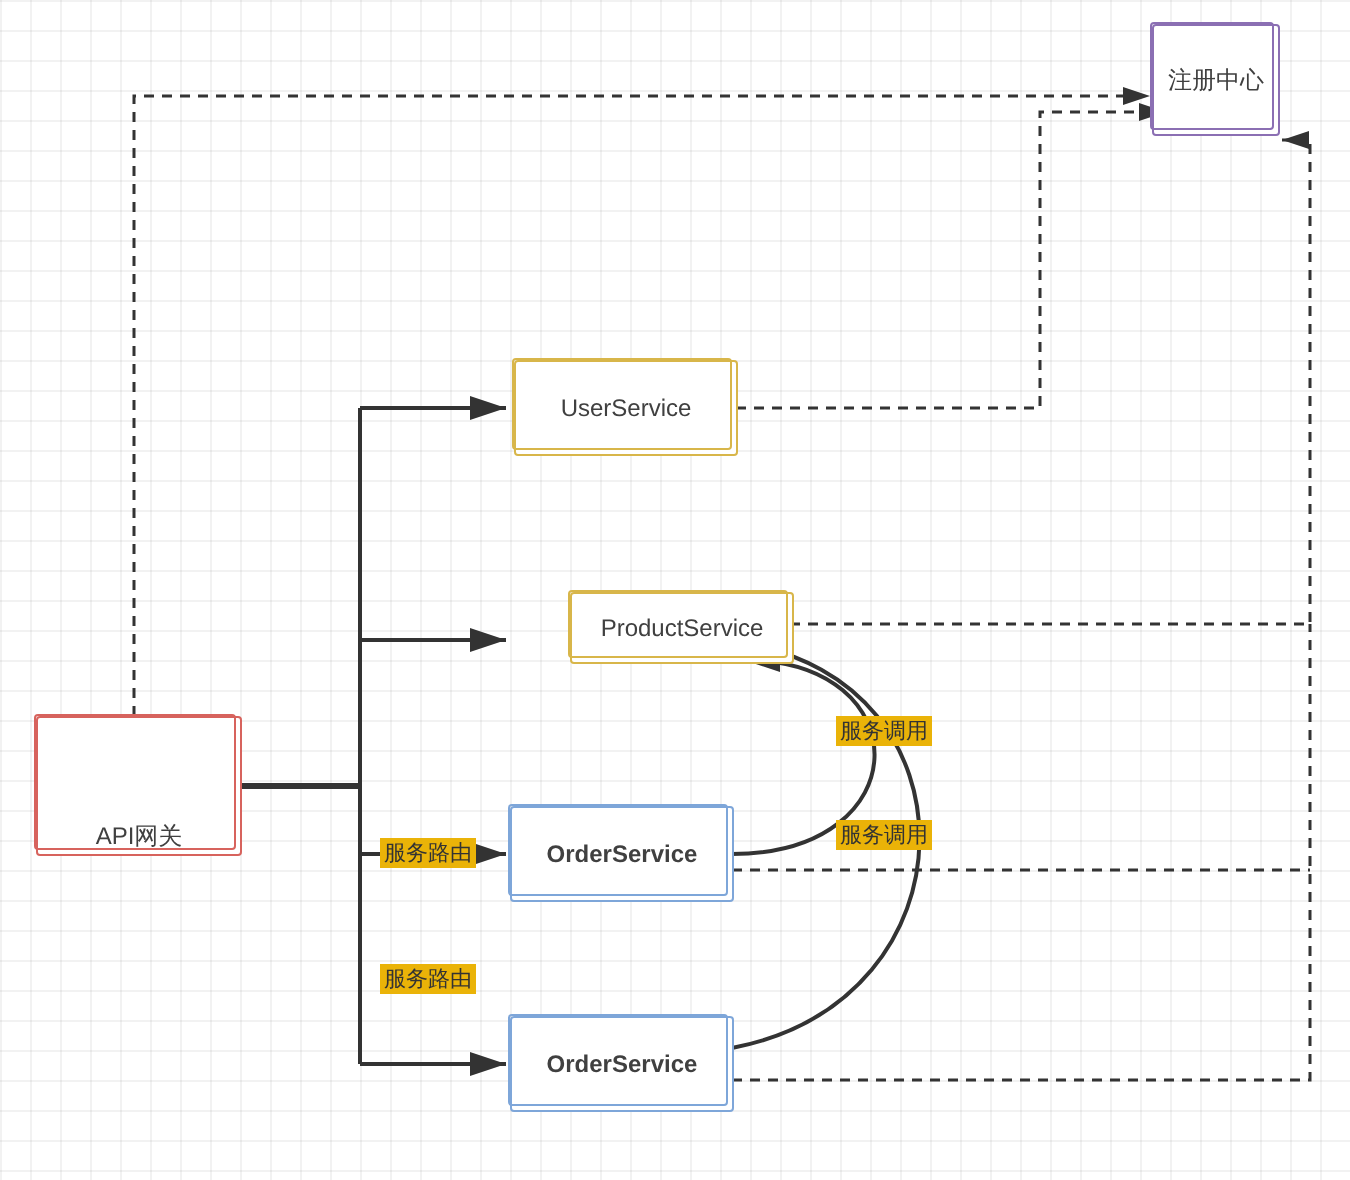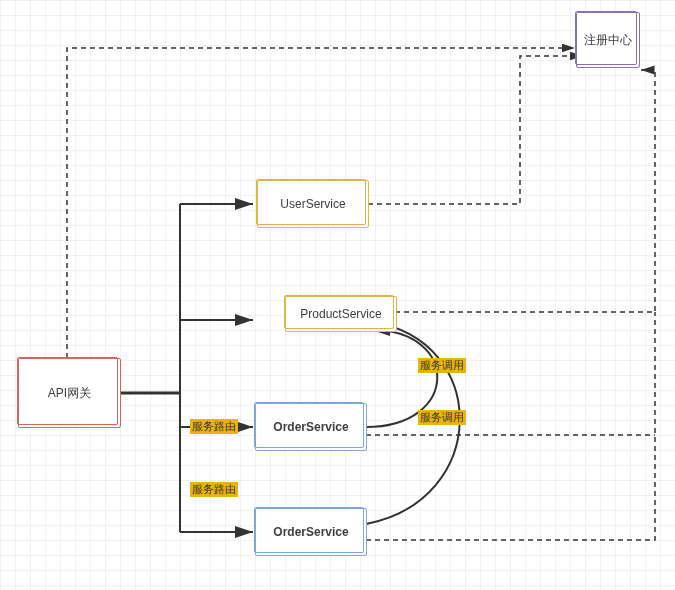--- a/index.html
+++ b/index.html
@@ -35,21 +35,21 @@
     border-radius: 2px;
   }
   .sketch::after {
     content: "";
     position: absolute;
     inset: -2px 2px 2px -2px;
     border: 1.5px solid currentColor;
     border-radius: 2px;
     pointer-events: none;
   }
-  .red    { color: #d7635d; }
+  .red    { color: #d7635d; align-items: flex-end; }
   .yellow { color: #d8b64a; }
   .blue   { color: #7ea6d9; font-weight: bold; }
   .purple { color: #8b6fb3; }
   .box span { color: #404040; }
   .label {
     position: absolute;
     font-size: 11px;
     color: #333;
     background: #eab308;
     padding: 0 2px;

